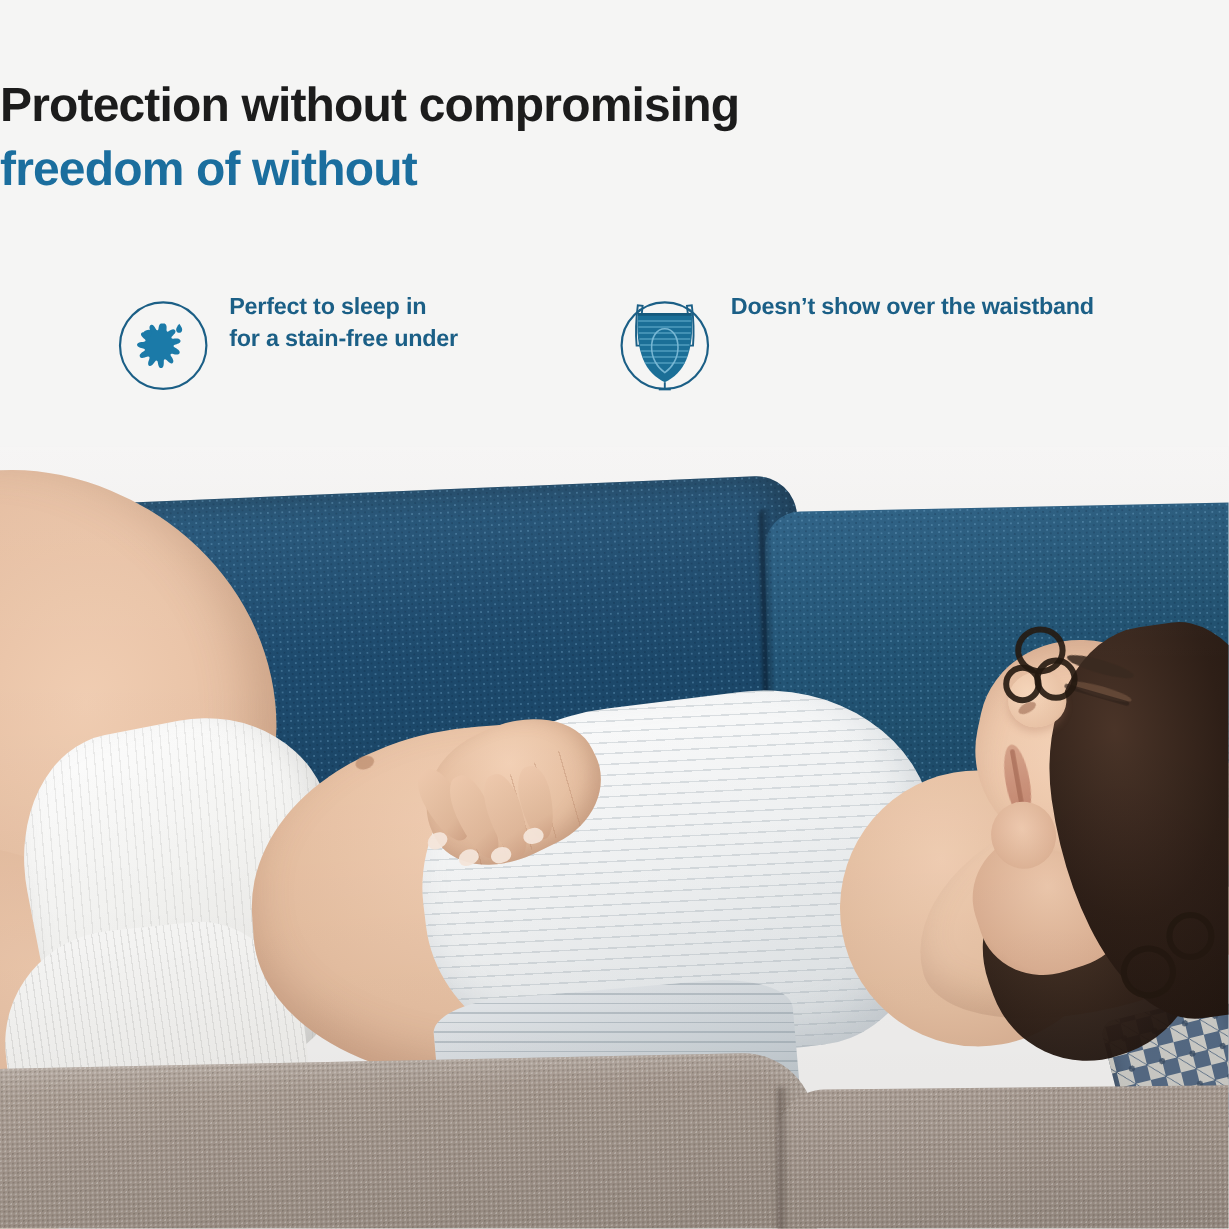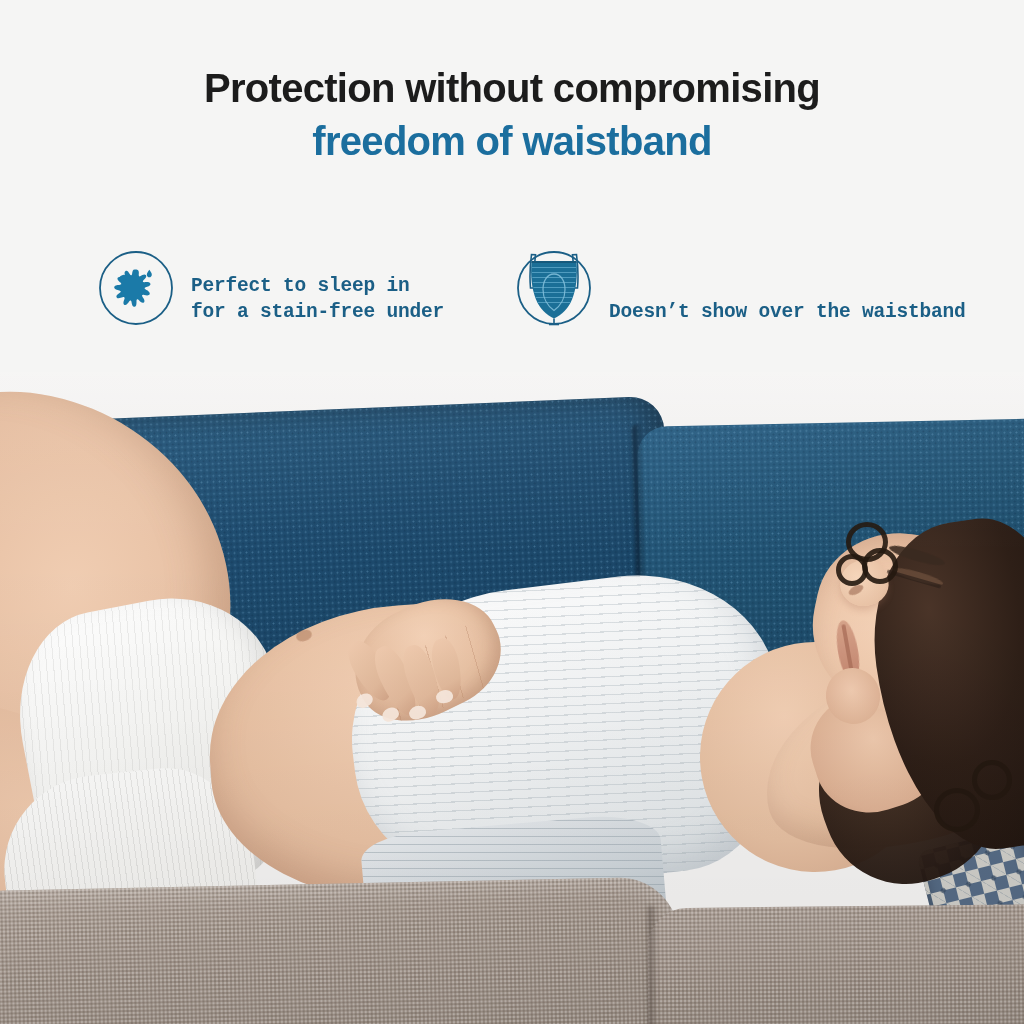--- a/index.html
+++ b/index.html
@@ -25,21 +25,21 @@
     height: 372px;
     background: #f5f5f4;
     z-index: 5;
   }
 
   .headline {
     position: absolute;
     left: 0;
     top: 68px;
     width: 1024px;
-    text-align: center;
+    text-align: left;
     line-height: 1.0;
   }
   .headline-line1 {
     display: block;
     font-size: 40px;
     font-weight: bold;
     color: #1c1c1c;
     letter-spacing: -0.7px;
     white-space: nowrap;
   }
@@ -58,23 +58,22 @@
     position: absolute;
     left: 0;
     top: 244px;
     width: 1024px;
     height: 100px;
   }
   .feature {
     position: absolute;
     top: 0;
     display: flex;
-    align-items: flex-end;
+    align-items: flex-start;
     gap: 17px;
-    font-family: Liberation Mono, monospace;
   }
   .feature-1 { left: 98px; }
   .feature-2 { left: 516px; }
 
   .feature-icon {
     position: relative;
     width: 76px;
     height: 76px;
     flex: 0 0 76px;
     margin-top: 6px;
@@ -523,21 +522,21 @@
 </style>
 </head>
 <body>
 
 <div id="page">
 
   <div class="header-block">
 
     <div class="headline">
       <span class="headline-line1">Protection without compromising</span>
-      <span class="headline-line2">freedom of waistband</span>
+      <span class="headline-line2">freedom of without</span>
     </div>
 
     <div class="features">
 
       <div class="feature feature-1">
         <div class="feature-icon">
           <svg viewBox="0 0 76 76" xmlns="http://www.w3.org/2000/svg" aria-hidden="true">
             <circle cx="38" cy="38" r="36" fill="none" stroke="#1b5f86" stroke-width="1.8"></circle>
             <g fill="#1b7aa8">
               <path d="M38.5 19.5c2.0 0 2.6 2.2 2.3 4.3-.3 2.1.4 3.2 1.8 2.3 1.5-1 3.9-2.6 5.2-1.0 1.3 1.6-.4 3.4-1.9 4.7-1.6 1.3-1.4 2.5.5 2.4 2.0-.1 5.1-.5 5.9 1.4.8 1.9-1.8 3.0-3.9 3.5-2.1.5-2.4 1.6-.7 2.5 1.8 1.0 4.6 2.6 4.0 4.5-.6 1.9-3.4 1.5-5.4.9-2.1-.6-2.8.3-1.7 1.9 1.1 1.6 2.8 4.2 1.3 5.5-1.5 1.3-3.5-.5-4.9-2.1-1.4-1.6-2.5-1.3-2.5.7 0 2.0.2 5.2-1.8 5.7-2.0.5-2.8-2.2-3.1-4.3-.3-2.1-1.4-2.5-2.5-.9-1.1 1.6-2.9 4.2-4.6 3.4-1.7-.8-1.0-3.5-.2-5.4.8-1.9.1-2.8-1.7-2.2-1.9.6-4.9 1.7-5.9.1-1.0-1.6 1.0-3.3 2.8-4.4 1.8-1.1 1.7-2.2-.2-2.6-2.0-.4-5.1-1.1-5.1-3.1 0-2.0 3.0-2.4 5.1-2.4 2.1 0 2.6-1.0 1.2-2.3-1.5-1.3-3.8-3.3-2.8-4.9 1.0-1.6 3.6-.4 5.4.6 1.8 1.0 2.7.3 2.2-1.6-.5-1.9-1.4-4.9.3-5.8 1.7-.9 3.1 1.3 4.1 3.1 1.0 1.8 2.1 1.7 2.4-.3.3-2.0.6-4.2 2.6-4.2z"></path>

